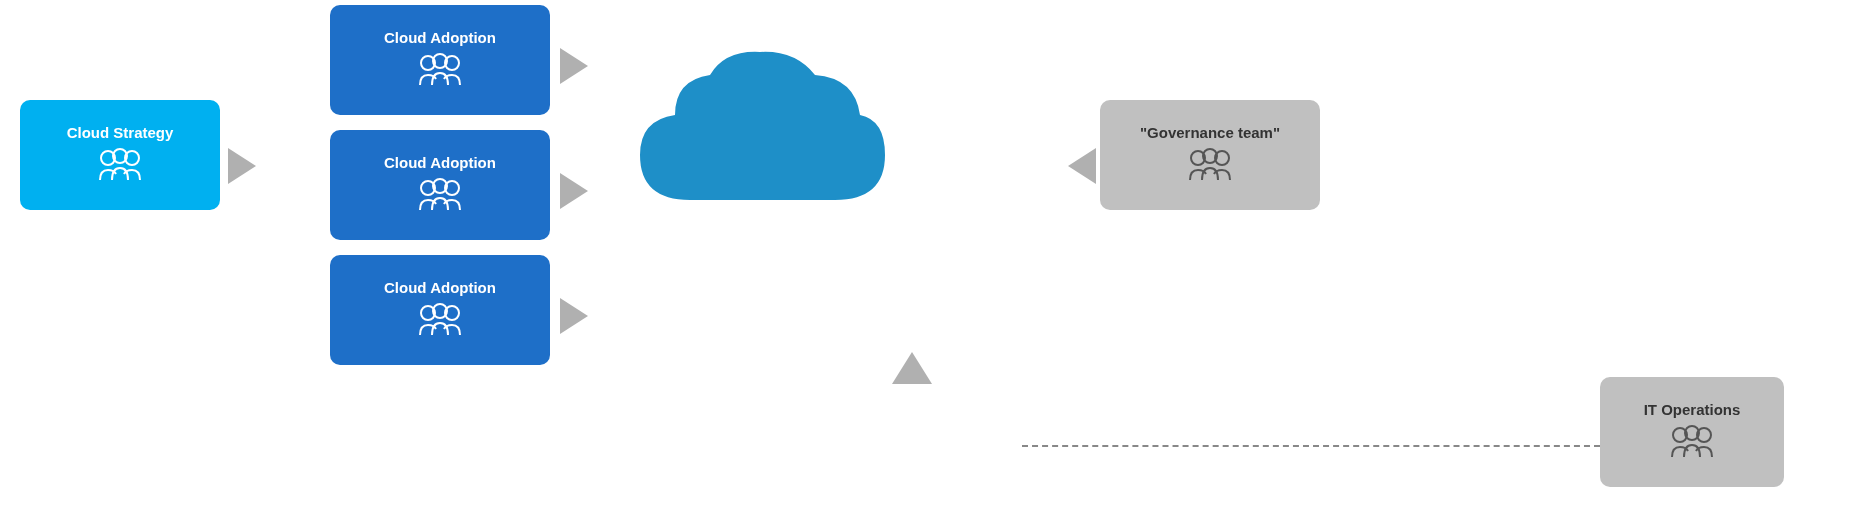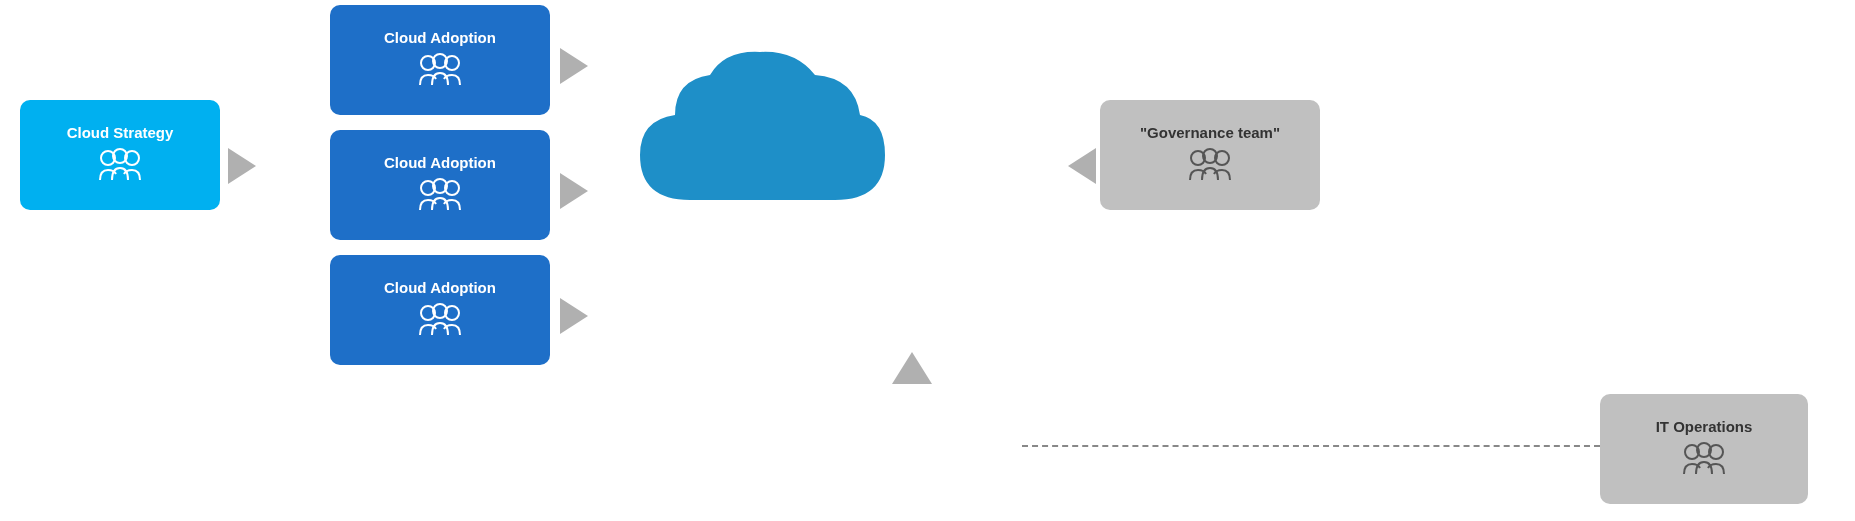--- a/index.html
+++ b/index.html
@@ -78,24 +78,24 @@
       width: 220px;
       height: 110px;
       left: 1100px;
       top: 100px;
       color: #333;
     }
 
     
     .box-it-ops {
       background: #c0c0c0;
-      width: 208px;
+      width: 184px;
       height: 110px;
       left: 1600px;
-      top: 394px;
+      top: 377px;
       color: #333;
     }
 
     
     .cloud-container {
       position: absolute;
       left: 620px;
       top: 20px;
       width: 300px;
       height: 280px;

